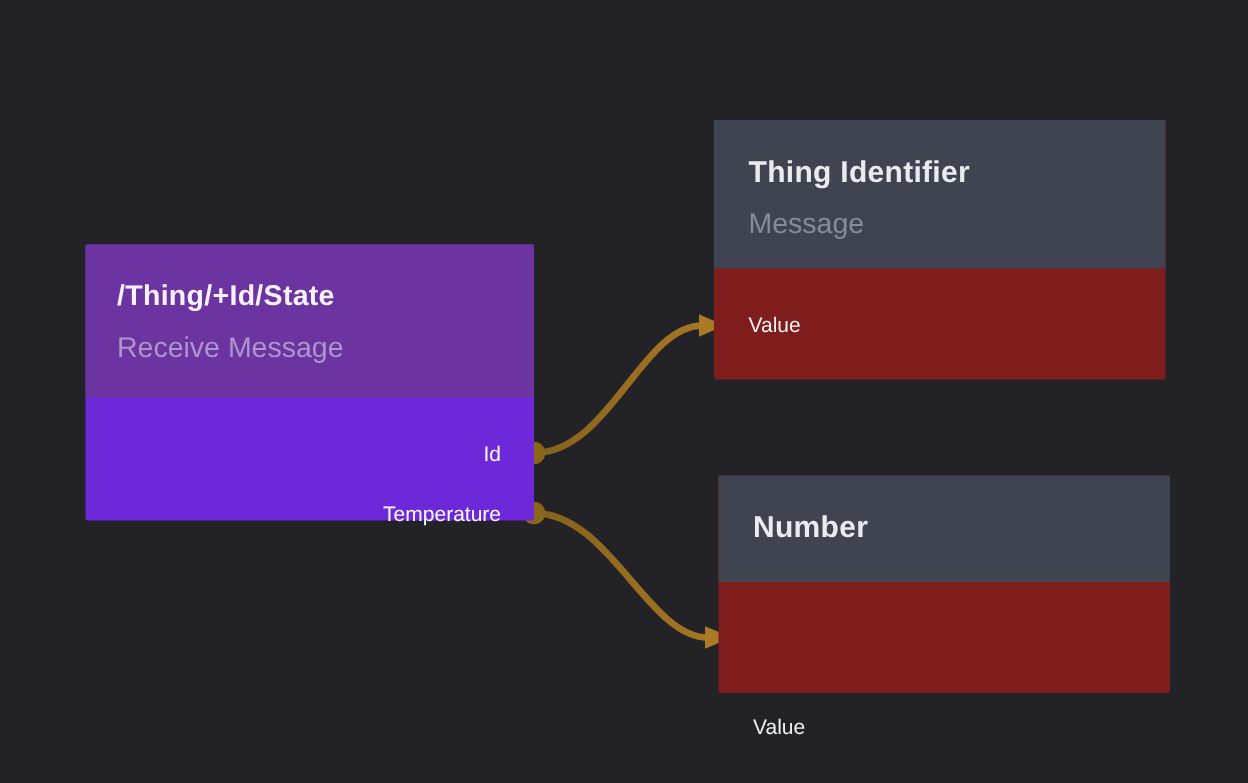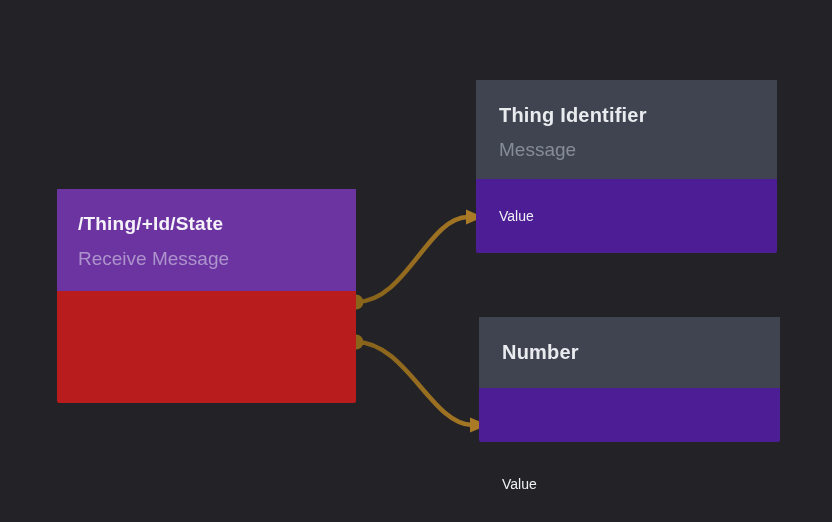--- a/index.html
+++ b/index.html
@@ -46,56 +46,55 @@
   .port-label {
     position: absolute;
     font-size: 14px;
     line-height: 24px;
     white-space: nowrap;
   }
 
   
   .node-receive {
     left: 57px; top: 163px;
-    width: 299px; height: 214px;
-    background: #b91c1c;
-    margin-top: 26px;
+    width: 299px; height: 184px;
+    background: #6d28d9;
   }
   .node-receive .node-header {
     height: 102px;
     background: #6b34a0;
     padding: 22px 20px 0 21px;
   }
   .node-receive .node-title { color: #f6f2f9; }
   .node-receive .node-subtitle { color: #ae94cd; }
   .node-receive .node-body { height: 112px; }
   .node-receive .out-0 { right: 22px; top: 25px; color: #fdfdfe; }
   .node-receive .out-1 { right: 22px; top: 65px; color: #fdfdfe; }
 
   
-  .node-dark { background: #4c1d95; }
+  .node-dark { background: #7f1d1d; }
   .node-dark .node-header {
     background: #3f4450;
     padding: 22px 20px 0 23px;
   }
   .node-dark .node-title { color: #e9ebef; font-size: 20px; }
   .node-dark .node-subtitle { color: #868c98; }
   .node-dark .port-label { left: 23px; color: #eef0f3; }
 
   .node-thing-identifier {
     left: 476px; top: 80px;
     width: 301px; height: 173px;
   }
   .node-thing-identifier .node-header { height: 99px; }
   .node-thing-identifier .node-body { height: 74px; }
   .node-thing-identifier .in-0 { top: 25px; }
 
   .node-number {
     left: 479px; top: 317px;
-    width: 301px; height: 125px;
+    width: 301px; height: 145px;
   }
   .node-number .node-header { height: 71px; }
   .node-number .node-body { height: 74px; }
   .node-number .in-0 { top: 84px; }
 </style>
 </head>
 <body>
 
 <div class="canvas">
 
@@ -119,20 +118,24 @@
 
     <circle cx="356" cy="302" r="7.5" fill="#8a661b"></circle>
     <circle cx="356" cy="342" r="7.5" fill="#8a661b"></circle>
   </svg>
 
   <div class="node node-receive">
     <div class="node-header">
       <div class="node-title">/Thing/+Id/State</div>
       <div class="node-subtitle">Receive Message</div>
     </div>
+    <div class="node-body">
+      <div class="port-label out-0">Id</div>
+      <div class="port-label out-1">Temperature</div>
+    </div>
   </div>
 
   <div class="node node-dark node-thing-identifier">
     <div class="node-header">
       <div class="node-title">Thing Identifier</div>
       <div class="node-subtitle">Message</div>
     </div>
     <div class="node-body">
       <div class="port-label in-0">Value</div>
     </div>

